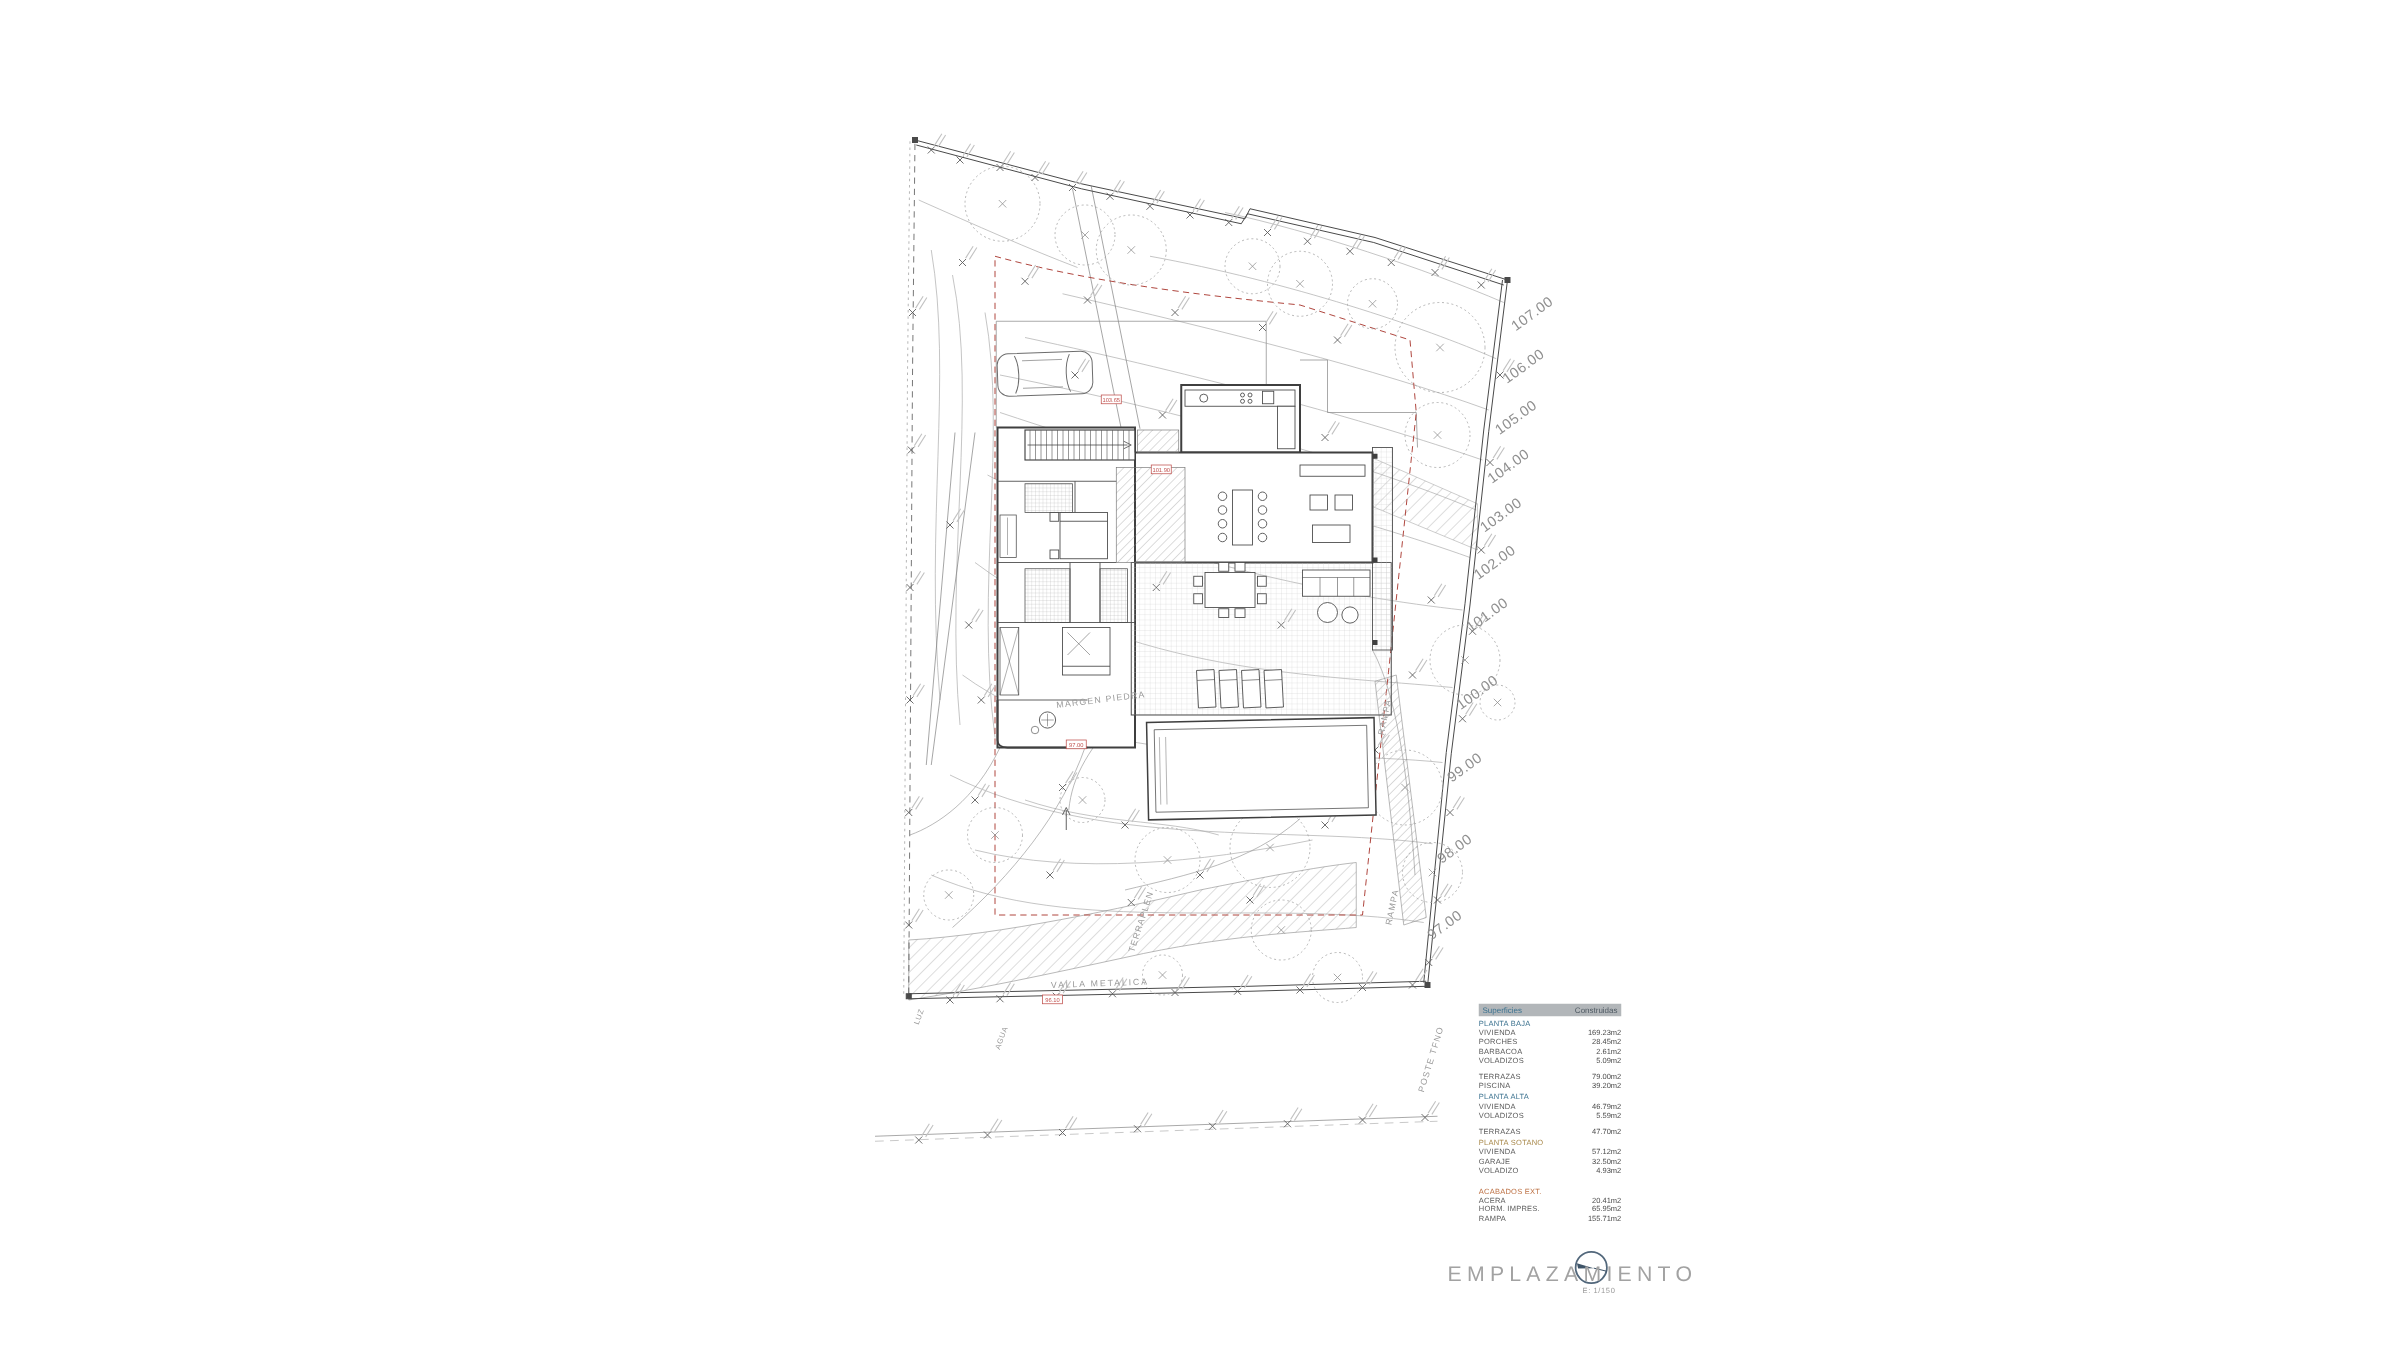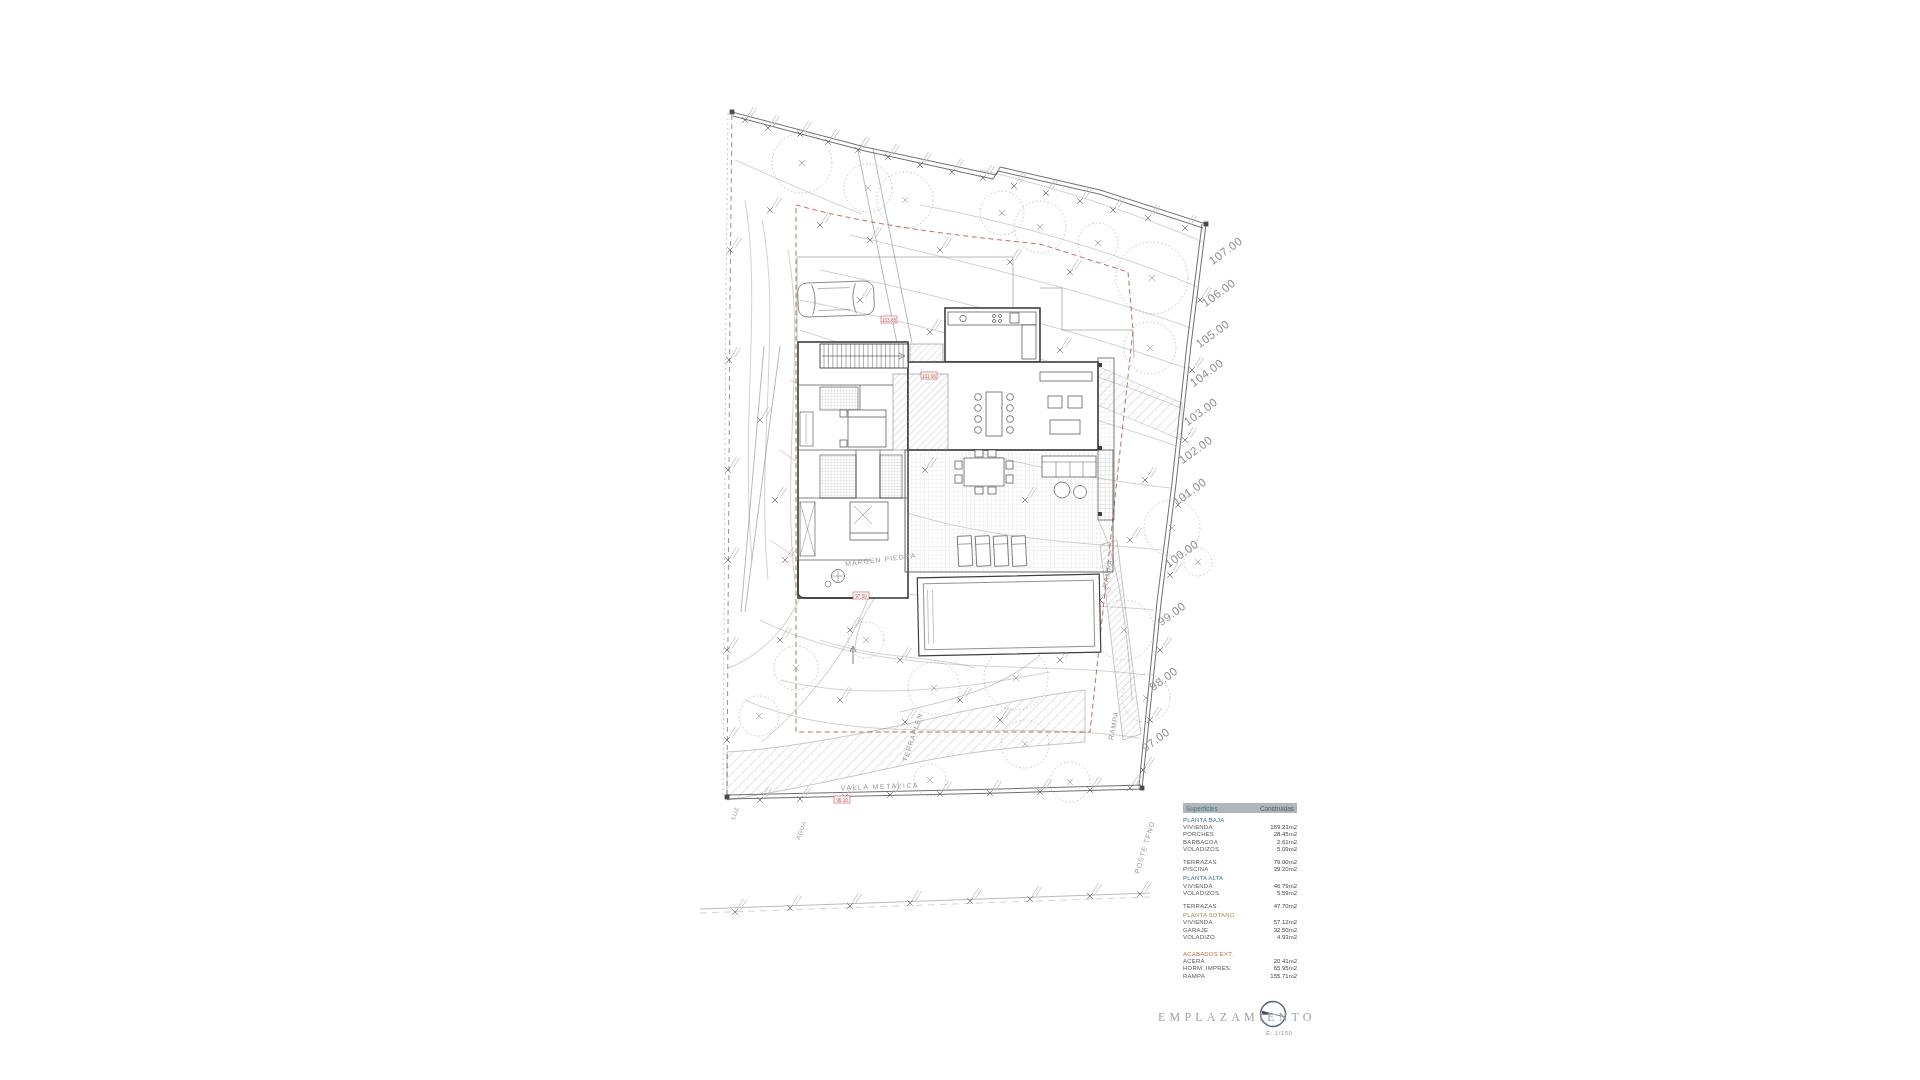--- a/index.html
+++ b/index.html
@@ -15,21 +15,21 @@
   .tbl-head .h-right{color:#4f5a63;}
   .trow{display:flex;justify-content:space-between;line-height:7.2px;white-space:nowrap;}
   .trow .lbl{letter-spacing:.2px;}
   .trow .val{color:#4a4a4a;}
   .trow.s1 .lbl{color:#3d7390;}
   .trow.s2 .lbl{color:#a9894b;}
   .trow.s3 .lbl{color:#bd7144;}
 
   
   .title-block{position:absolute;left:1150px;top:1004px;width:170px;}
-  .title-text{font-size:12px;letter-spacing:4.2px;color:#a2a2a2;position:absolute;left:8px;top:6px;font-family:Liberation Serif, serif;}
+  .title-text{font-size:17px;letter-spacing:4.2px;color:#a2a2a2;position:absolute;left:8px;top:6px;}
   .scale-text{position:absolute;left:116px;top:26px;font-size:6px;color:#989898;letter-spacing:.5px;}
 </style>
 </head>
 <body>
 
 <div class="page">
 
 <svg class="plan-svg" viewBox="0 0 1920 1080">
   <defs>
     <pattern id="deck" width="4.2" height="4.2" patternUnits="userSpaceOnUse">

